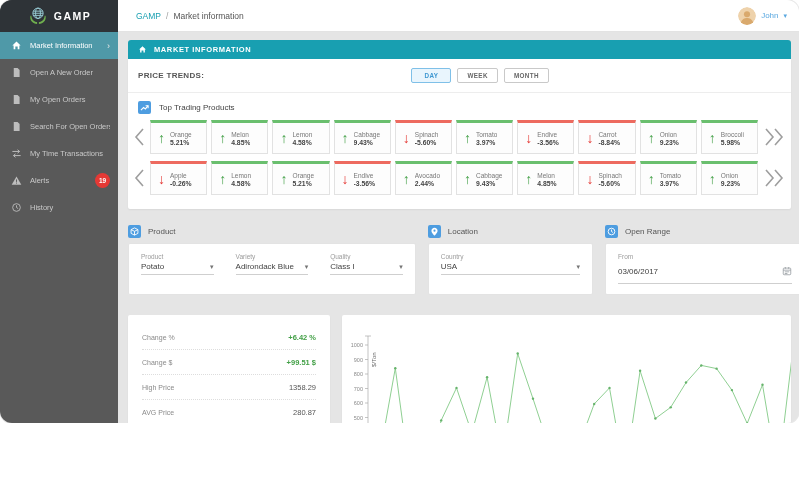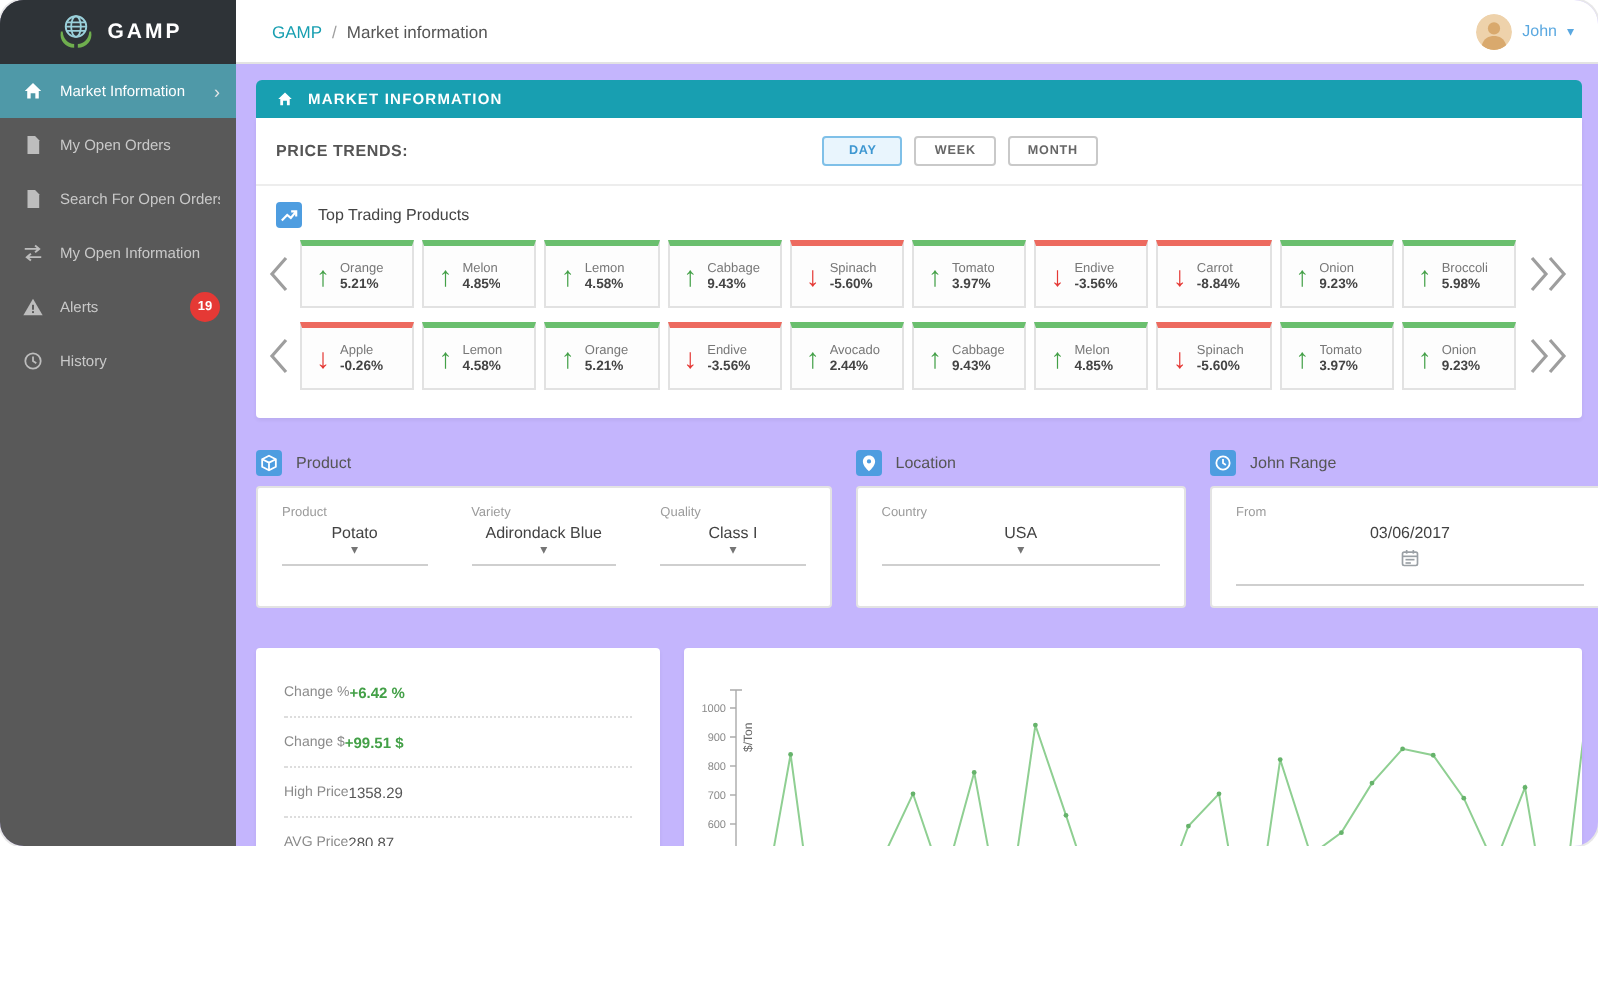--- a/index.html
+++ b/index.html
@@ -1,18 +1,18 @@
 <!DOCTYPE html>
 <html><head>
 <meta charset="utf-8">
 <style>
   * { margin:0; padding:0; box-sizing:border-box; }
   html,body { background:#ffffff; font-family:"Liberation Sans",sans-serif; }
   .window { position:relative; width:799px; height:423px; border-radius:12px; overflow:hidden;
-            background:#c4b5fd; box-shadow:0 0 0 1px #e8e8e8; }
+            background:#e5e5e5; box-shadow:0 0 0 1px #e8e8e8; }
 
   
   .sidebar { position:absolute; left:0; top:0; width:118px; height:500px; background:#595959; z-index:3; }
   .logo-band { height:32px; background:#2e3337; display:flex; align-items:center; justify-content:center; gap:5px; }
   .logo-globe { width:22px; height:20px; }
   .logo-text { color:#fff; font-size:10.5px; font-weight:bold; letter-spacing:1.5px; }
   .side-menu { display:flex; flex-direction:column; }
   .side-item { height:27px; display:flex; align-items:center; gap:8px; padding:0 8px 0 11px;
                color:#c9c9c9; font-size:7.5px; cursor:pointer; position:relative; }
   .side-item.active { background:#4f99a8; color:#ffffff; }
@@ -77,30 +77,30 @@
   
   .filters { display:flex; gap:12px; margin-top:16px; margin-right:-14px; }
   .panel { display:flex; flex-direction:column; }
   .panel-product { width:296px; } .panel-location { width:170px; } .panel-time { flex:1; min-width:200px; }
   .panel-head { display:flex; align-items:center; gap:7px; margin-bottom:5px; }
   .panel-title { font-size:8px; color:#555; }
   .panel-box { background:#fff; border:1px solid #e3e3e3; border-radius:2px; padding:9px 12px 10px 12px;
                display:flex; gap:22px; flex:1; }
   .field { display:flex; flex-direction:column; gap:2px; flex:1; cursor:pointer; }
   .f-label { font-size:6.5px; color:#9b9b9b; }
-  .f-control { display:flex; align-items:center; justify-content:space-between; border-bottom:1px solid #cfcfcf; padding-bottom:3px;flex-direction:column; }
+  .f-control { display:flex; align-items:center; justify-content:space-between; border-bottom:1px solid #cfcfcf; padding-bottom:3px; }
   .f-value { font-size:8px; color:#424242; font-weight:500; white-space:nowrap; }
   .caret { font-size:7px; color:#757575; }
   .cal-ic svg { width:10px; height:10px; stroke:#9aa0a5; fill:none; stroke-width:1; }
 
   
   .bottom { display:flex; gap:12px; margin-top:20px; }
   .stats-card { width:202px; background:#fff; border-radius:2px; box-shadow:0 1px 2px rgba(0,0,0,.05);
                 padding:10px 14px; height:180px; }
-  .stat-row { display:flex; align-items:center; padding:7.5px 0;
+  .stat-row { display:flex; align-items:center; justify-content:space-between; padding:7.5px 0;
               border-bottom:1px dotted #ddd; }
   .stat-label { font-size:7px; color:#8a8a8a; }
   .stat-value { font-size:7.5px; color:#555; }
   .stat-value.pos { color:#43a047; font-weight:bold; }
   .chart-card { flex:1; background:#fff; border-radius:2px; box-shadow:0 1px 2px rgba(0,0,0,.05);
                 padding:6px 0 0 4px; height:180px; overflow:hidden; }
   .chart-card svg text { font-family:"Liberation Sans",sans-serif; }
 </style>
 </head>
 <body>
@@ -135,39 +135,48 @@
           <span class="side-label">Market Information</span>
 
           <span class="side-chevron">›</span>
         </div>
         <div class="side-item">
           <span class="side-icon">
             <svg viewBox="0 0 16 16">
               <path d="M4 1.5 h5.5 L12.5 4.5 V14.5 H4 Z"></path>
             </svg>
           </span>
-          <span class="side-label">My Open Orders</span>
+          <span class="side-label">Open A New Order</span>
 
         </div>
         <div class="side-item">
           <span class="side-icon">
             <svg viewBox="0 0 16 16">
               <path d="M4 1.5 h5.5 L12.5 4.5 V14.5 H4 Z"></path>
             </svg>
           </span>
+          <span class="side-label">My Open Orders</span>
+
+        </div>
+        <div class="side-item">
+          <span class="side-icon">
+            <svg viewBox="0 0 16 16">
+              <path d="M4 1.5 h5.5 L12.5 4.5 V14.5 H4 Z"></path>
+            </svg>
+          </span>
           <span class="side-label">Search For Open Orders</span>
 
         </div>
         <div class="side-item">
           <span class="side-icon">
             <svg viewBox="0 0 16 16">
               <path class="stk" stroke-width="1.4" d="M2 5 h10 M9.5 2.5 12.5 5 9.5 7.5 M14 11 H4 M6.5 8.5 3.5 11 6.5 13.5"></path>
             </svg>
           </span>
-          <span class="side-label">My Open Information</span>
+          <span class="side-label">My Time Transactions</span>
 
         </div>
         <div class="side-item">
           <span class="side-icon">
             <svg viewBox="0 0 16 16">
               <path d="M8 2 15 14 H1 Z"></path>
               <rect x="7.3" y="6.4" width="1.4" height="3.6" fill="#595959"></rect>
               <rect x="7.3" y="11" width="1.4" height="1.4" fill="#595959"></rect>
             </svg>
           </span>
@@ -483,21 +492,21 @@
       </div>
 
       <div class="panel panel-time">
         <div class="panel-head">
           <span class="blue-ic">
             <svg viewBox="0 0 10 10" fill="none" stroke="#fff" stroke-width="1">
                 <circle cx="5" cy="5" r="3.7"></circle>
                 <path d="M5 2.8 V5 L6.6 6.1"></path>
               </svg>
           </span>
-          <span class="panel-title">John Range</span>
+          <span class="panel-title">Open Range</span>
         </div>
         <div class="panel-box">
           <div class="field">
             <span class="f-label">From</span>
             <span class="f-control">
               <span class="f-value">03/06/2017</span>
               <span class="cal-ic">
                 <svg viewBox="0 0 12 12">
                     <rect x="1.5" y="2.5" width="9" height="8" rx="1"></rect>
                     <line x1="1.5" y1="5" x2="10.5" y2="5"></line>

